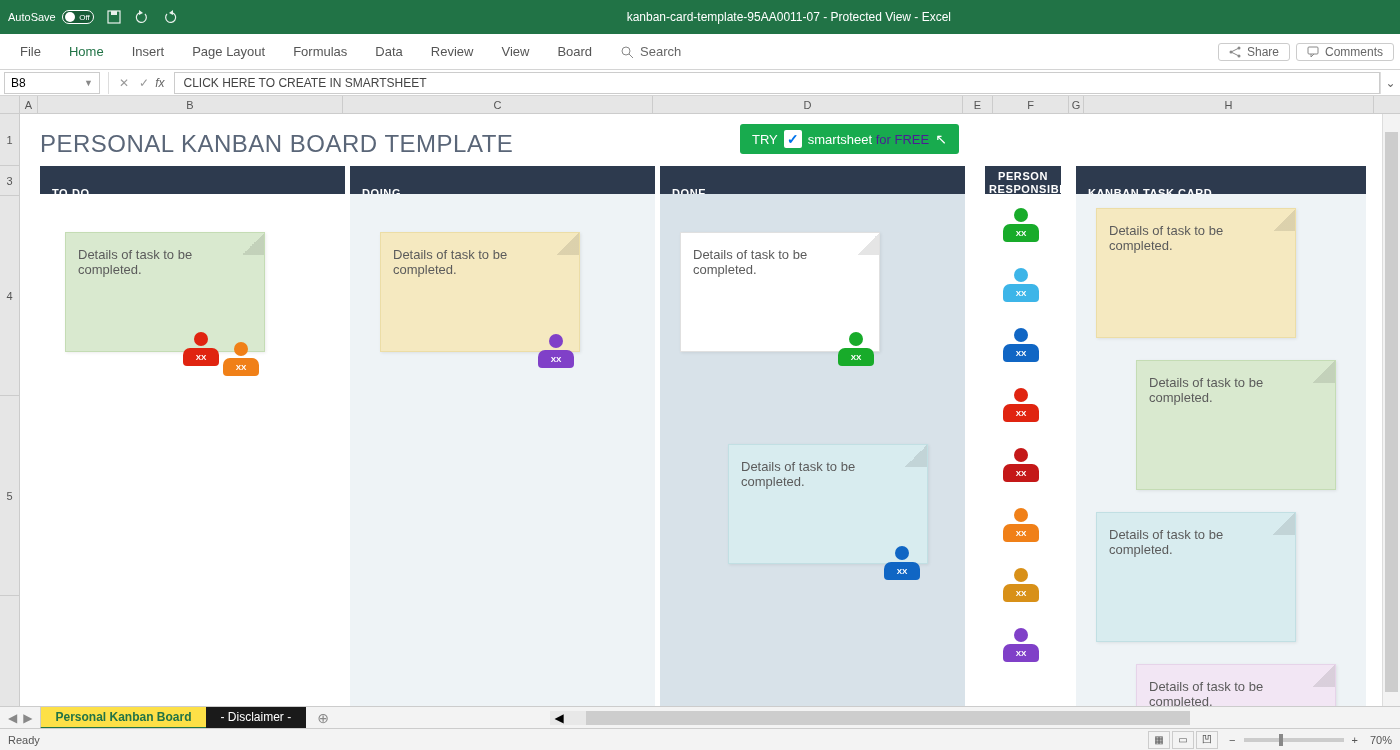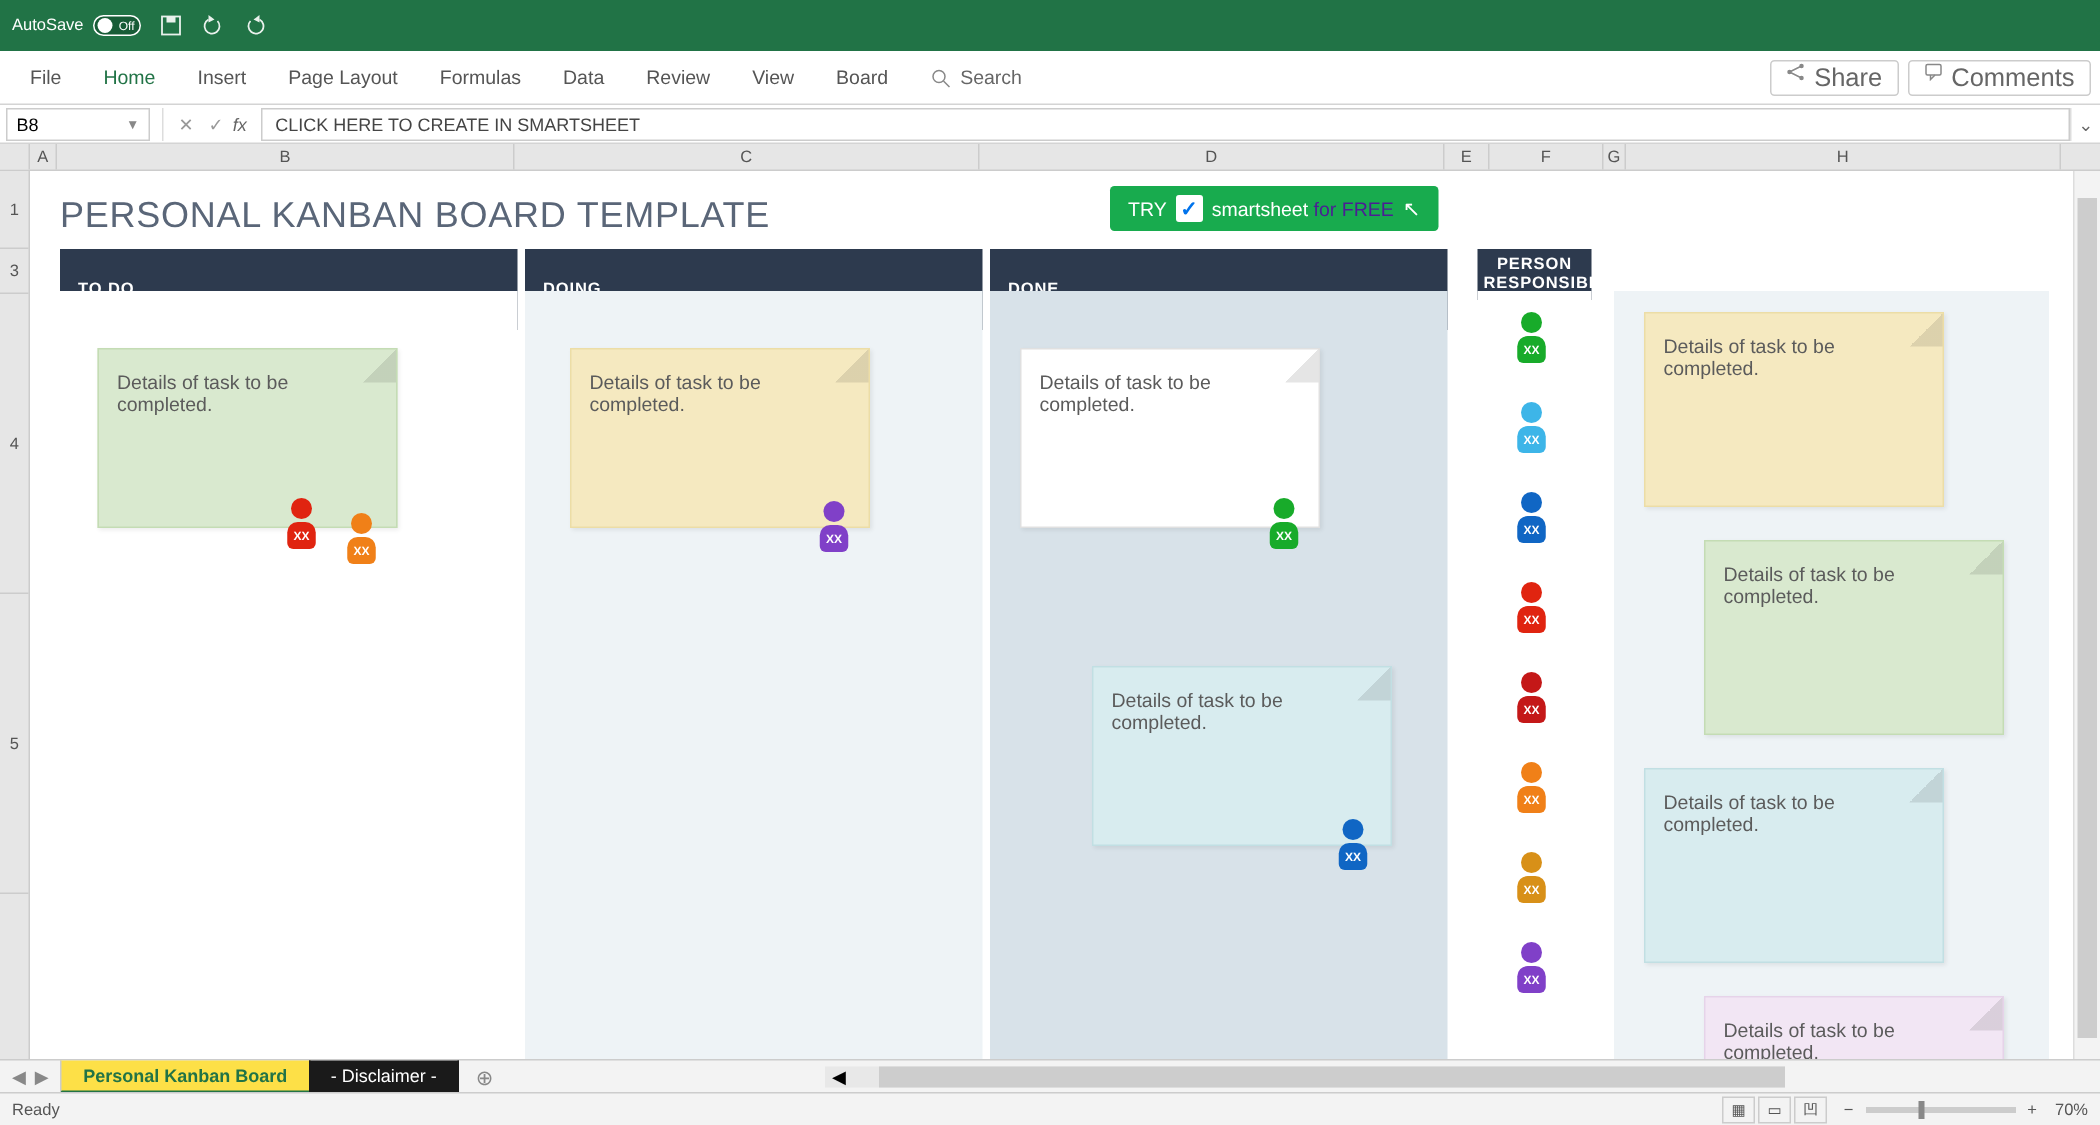--- a/index.html
+++ b/index.html
@@ -17,21 +17,21 @@
 .titlebar .right { display: flex; align-items: center; gap: 8px; padding-right: 6px; }
 .avatar { width: 20px; height: 20px; background: #8250c4; border-radius: 50%; display: flex; align-items: center; justify-content: center; font-size: 9px; color: #fff; }
 .win-btn { width: 40px; height: 34px; display: flex; align-items: center; justify-content: center; }
 
 
 .ribbon-tabs { background: #fff; border-bottom: 1px solid #d4d4d4; height: 36px; display: flex; align-items: center; padding: 0 6px; font-size: 13px; color: #555; }
 .ribbon-tabs .tab { padding: 0 14px; height: 100%; display: flex; align-items: center; cursor: pointer; }
 .ribbon-tabs .tab.active { color: #217346; }
 .ribbon-tabs .file { color: #555; }
 .ribbon-tabs .spacer { flex: 1; }
-.ribbon-tabs .rbtn { border: 1px solid #ccc; border-radius: 3px; padding: 1px 10px; margin-left: 6px; font-size: 17px; display: flex; gap: 6px; color: #666; }
+.ribbon-tabs .rbtn { border: 1px solid #ccc; border-radius: 3px; padding: 1px 10px; margin-left: 6px; font-size: 12px; display: flex; align-items: center; gap: 6px; color: #666; }
 .search { display: flex; align-items: center; gap: 6px; color: #666; }
 
 
 .fbar { height: 26px; border-bottom: 1px solid #d4d4d4; display: flex; align-items: center; font-size: 12px; }
 .namebox { width: 96px; border: 1px solid #ccc; height: 22px; margin: 0 4px; padding: 0 6px; display: flex; align-items: center; justify-content: space-between; }
 .fbar .sep { width: 1px; height: 22px; background: #ddd; margin: 0 4px; }
 .fbar .fx-icons { display: flex; gap: 10px; color: #999; padding: 0 6px; }
 .fbar .fx { font-style: italic; color: #666; padding-right: 10px; }
 .fbar .content { flex: 1; border: 1px solid #ccc; height: 22px; padding: 0 8px; display: flex; align-items: center; color: #444; }
 .fbar .expand { width: 20px; text-align: center; color: #666; border-left:1px solid #ddd;height:22px;display:flex;align-items:center;justify-content:center;}
@@ -70,21 +70,21 @@
 .card { position: absolute; width: 200px; height: 120px; font-size: 13px; color: #5b5b5b; padding: 14px 12px; box-shadow: 1px 1px 3px rgba(0,0,0,0.08); }
 .card::before { content: ""; position: absolute; top: 0; right: 0; width: 22px; height: 22px; background: linear-gradient(135deg, transparent 50%, rgba(0,0,0,0.1) 50%); }
 .card.green { background: #d9e9cf; border:1px solid #c4dcb4;}
 .card.cream { background: #f5e9c0; border:1px solid #ecdda6;}
 .card.white { background: #fff; border:1px solid #e0e0e0;}
 .card.blue { background: #d8ecef; border:1px solid #c1dfe3;}
 .card.lilac { background: #f2e6f4; border:1px solid #e6d3e9;}
 
 .person-icon { width: 32px; height: 34px; position: relative; }
 .person-icon .head { width: 14px; height: 14px; border-radius: 50%; position: absolute; top: 0; left: 50%; transform: translateX(-50%); }
-.person-icon .body { width: 19px; height: 18px; border-radius: 7px 7px 4px 4px; position: absolute; bottom: 0; left: 50%; transform: translateX(-50%); display: flex; align-items: center; justify-content: center; font-size: 8px; font-weight: 700; color: #fff; }
+.person-icon .body { width: 36px; height: 18px; border-radius: 7px 7px 4px 4px; position: absolute; bottom: 0; left: 50%; transform: translateX(-50%); display: flex; align-items: center; justify-content: center; font-size: 8px; font-weight: 700; color: #fff; }
 .p-green .head{background:#18ab2a;} .p-green .body{background:#18ab2a;}
 .p-lblue .head{background:#3db5e8;} .p-lblue .body{background:#3db5e8;}
 .p-blue .head{background:#1066c4;} .p-blue .body{background:#1066c4;}
 .p-red .head{background:#e02410;} .p-red .body{background:#e02410;}
 .p-dred .head{background:#c41818;} .p-dred .body{background:#c41818;}
 .p-orange .head{background:#f08018;} .p-orange .body{background:#f08018;}
 .p-gold .head{background:#d89018;} .p-gold .body{background:#d89018;}
 .p-purple .head{background:#8040c8;} .p-purple .body{background:#8040c8;}
 
 
@@ -133,20 +133,21 @@
           <path d="M4 0 L4 5 L8 3 Z" fill="#fff"></path>
         </svg>
       </span>
     <span class="qat-icon">
         <svg width="14" height="14" viewBox="0 0 14 14">
           <path d="M4 4 A5 5 0 1 0 10 3" fill="none" stroke="#fff" stroke-width="1.2"></path>
           <path d="M10 0 L10 5 L6 3 Z" fill="#fff"></path>
         </svg>
       </span>
   </div>
+  <div class="center">kanban-card-template-95AA0011-07 - Protected View - Excel</div>
 </div>
 
 <div class="ribbon-tabs">
   <div class="tab file">File</div>
   <div class="tab active">Home</div>
   <div class="tab">Insert</div>
   <div class="tab">Page Layout</div>
   <div class="tab">Formulas</div>
   <div class="tab">Data</div>
   <div class="tab">Review</div>
@@ -218,20 +219,21 @@
       <span>TRY</span>
       <div class="chk">✓</div>
       <span class="ss-txt"><span>smartsheet</span> <span class="b">for FREE</span></span>
       <span style="font-size:14px;">↖</span>
     </div>
 
     <div class="kh todo">TO DO</div>
     <div class="kh done">DONE</div>
     <div class="kh doing">DOING</div>
     <div class="kh person">PERSON RESPONSIBLE</div>
+    <div class="kh task">KANBAN TASK CARD</div>
 
     <div class="lane-bg todo"></div>
     <div class="lane-bg doing"></div>
     <div class="lane-bg done"></div>
     <div class="lane-bg person"></div>
     <div class="lane-bg task"></div>
 
     <div class="card green" style="left:45px;top:118px;">
       <span>Details of task to be completed.</span>
     </div>

